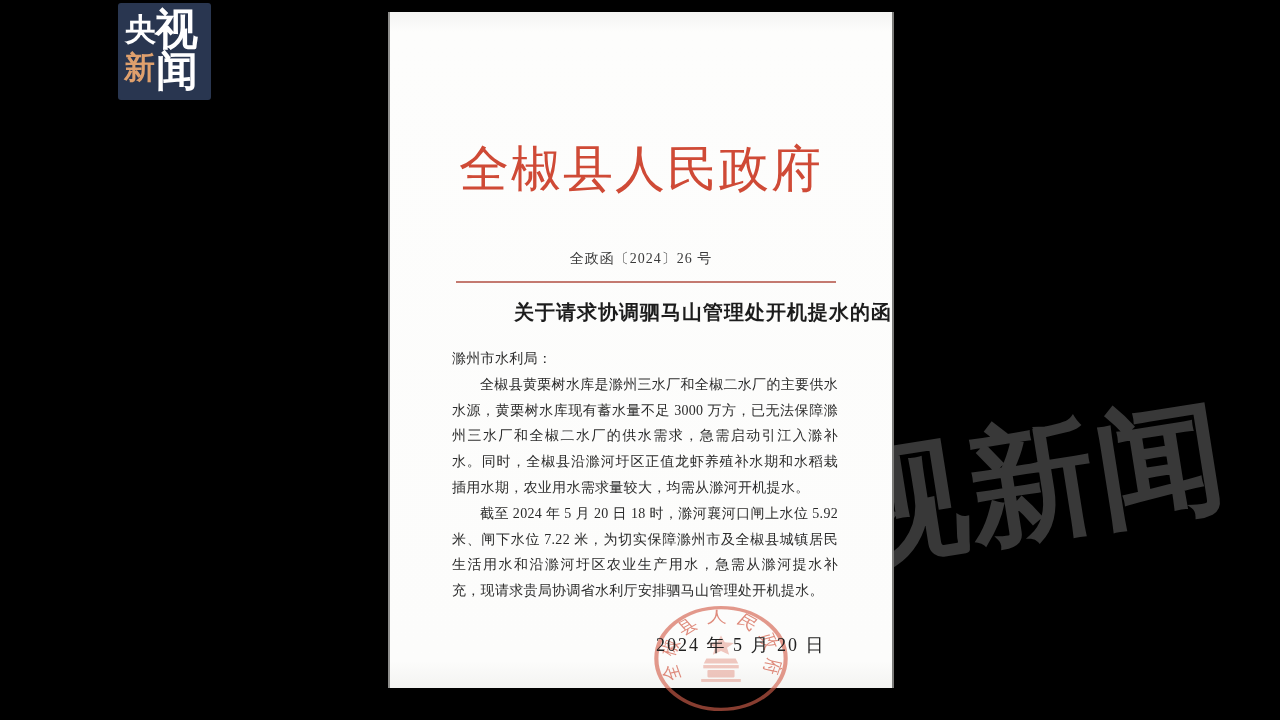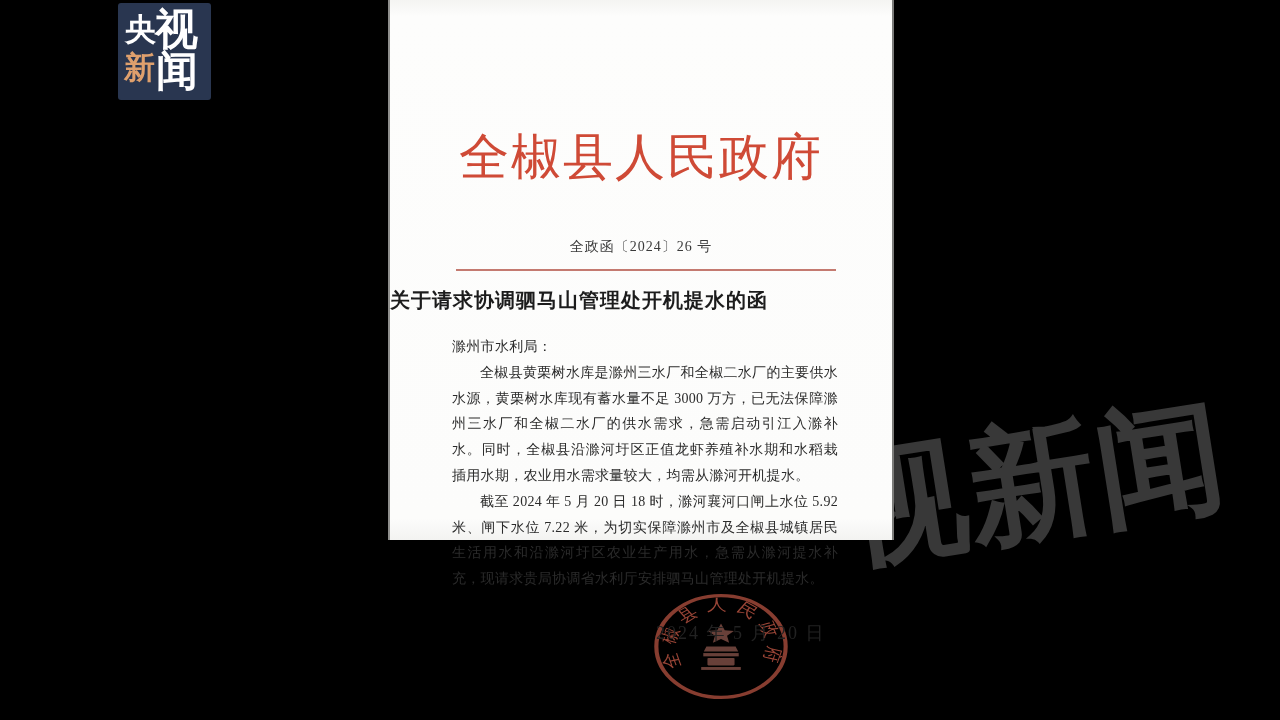--- a/index.html
+++ b/index.html
@@ -14,41 +14,41 @@
   .watermark{
     position:absolute;left:840px;top:428px;z-index:1;
     font-family:"Liberation Sans", sans-serif;
     font-weight:bold;font-size:128px;letter-spacing:2px;
     color:#383838;white-space:nowrap;
     transform:rotate(-9deg);transform-origin:0 50%;
   }
 
   
   .doc{
-    position:absolute;left:388px;top:0;width:506px;height:540px;z-index:2;
+    position:absolute;left:388px;top:12px;width:506px;height:676px;z-index:2;
     background:linear-gradient(180deg,#f4f4f2 0%,#fdfdfc 3%,#fcfcfb 96%,#f3f3f1 100%);
     border-left:2px solid #8f8f8d;border-right:2px solid #7c7c7a;
     box-sizing:border-box;
   }
   .doc-header{
     position:absolute;top:124px;left:0;width:100%;
     text-align:center;font-size:50px;letter-spacing:2px;
     color:#cf4a36;font-weight:500;
   }
   .doc-number{
     position:absolute;top:238px;left:0;width:100%;
     text-align:center;font-size:14px;color:#3a3a3a;letter-spacing:1px;
   }
   .red-line{
     position:absolute;top:269px;left:66px;width:380px;height:2px;
     background:#c47a70;
   }
   .doc-title{
     position:absolute;top:287px;left:0;width:100%;
-    text-align:left;font-size:20px;font-weight:bold;color:#1c1c1c;
+    text-align:right;font-size:20px;font-weight:bold;color:#1c1c1c;
     letter-spacing:1px;
   }
   .doc-body{
     position:absolute;top:334px;left:62px;width:386px;
     font-size:14px;line-height:25.8px;color:#2b2b2b;letter-spacing:0.3px;
   }
   .doc-body p{margin:0;text-align:justify;}
   .doc-body p.indent{text-indent:2em;}
   .doc-date{
     position:absolute;top:621px;left:266px;z-index:5;

